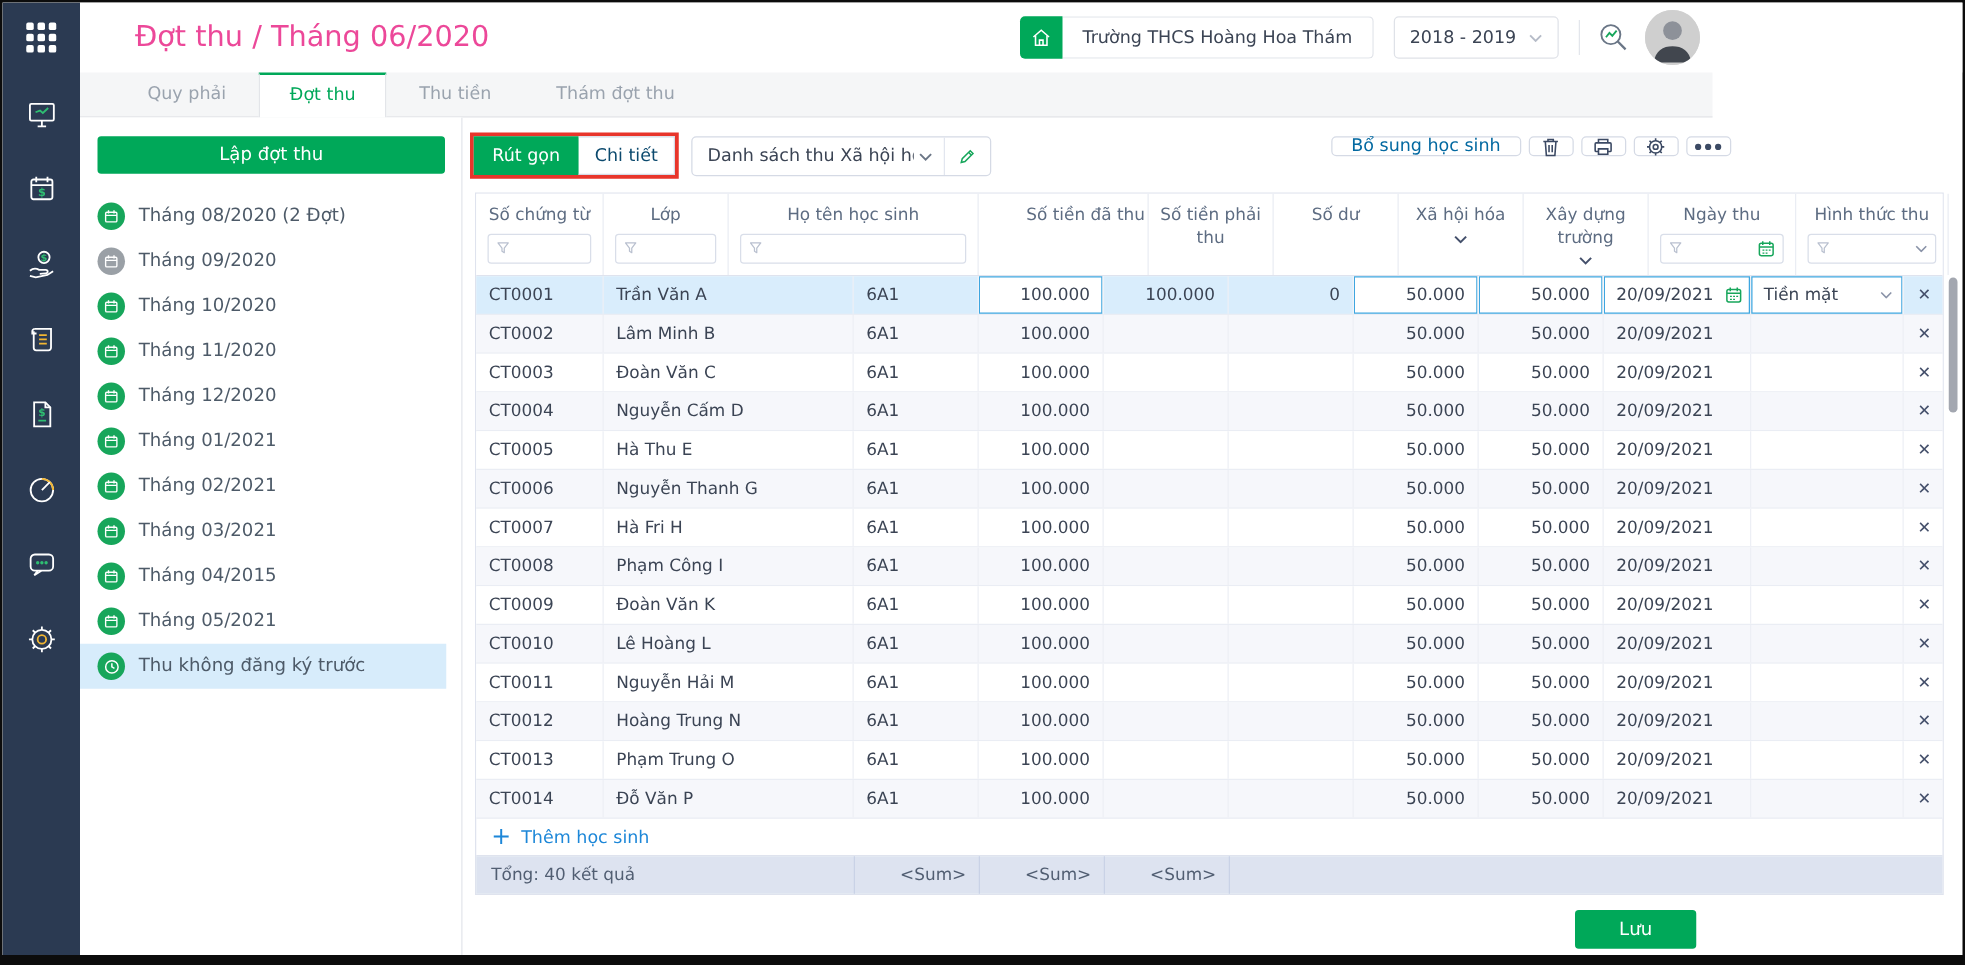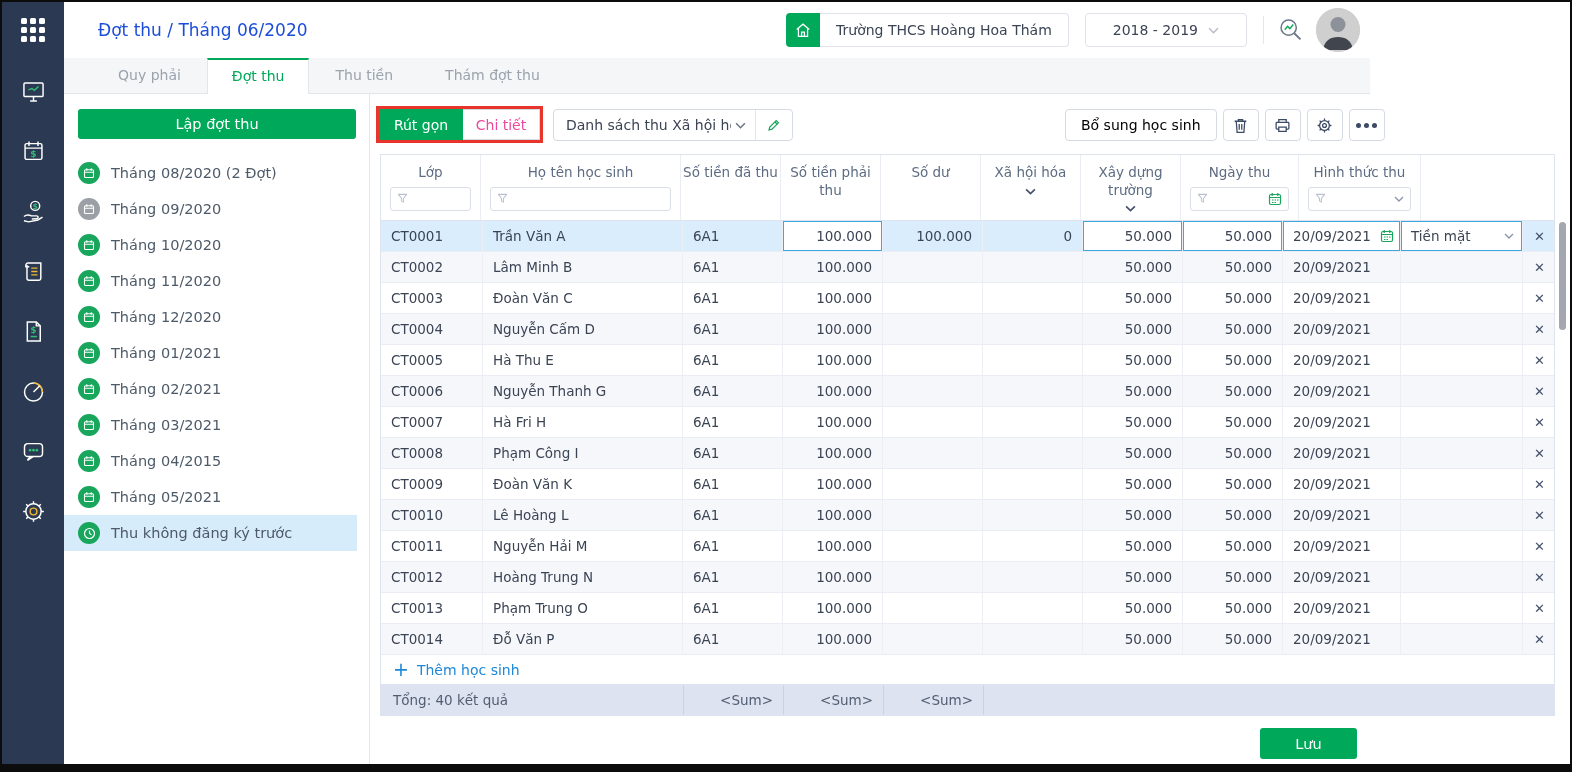--- a/index.html
+++ b/index.html
@@ -12,25 +12,25 @@
   .sidebar{ position:absolute; left:0; top:0; bottom:0; width:62px; background:#2b3a52; }
   .apps-grid{ width:26px; height:26px; margin:15px auto 10px; display:grid;
     grid-template-columns:repeat(3,6px); grid-template-rows:repeat(3,6px); gap:3px; justify-content:center; align-content:center; cursor:pointer;}
   .apps-grid span{ width:6px; height:6px; background:#fff; border-radius:1.5px; }
   .snav{ display:flex; flex-direction:column; align-items:center; margin-top:18px; }
   .snav .sic{ width:62px; height:60px; display:flex; align-items:center; justify-content:center; cursor:pointer; }
   .snav svg{ width:27px; height:27px; }
 
   
   .hdr{ position:absolute; left:62px; top:0; right:0; height:56px; background:#fff; }
-  .hdr-title{ position:absolute; left:34px; top:0; line-height:56px; font-size:17px; color:#1d4ed8; font-weight:500; }
+  .hdr-title{ position:absolute; left:44px; top:0; line-height:56px; font-size:23px; color:#ec4899; font-weight:500; }
   .hdr-right{ position:absolute; right:210px; top:0; height:56px; display:flex; align-items:center; gap:0; }
   .home-btn{ width:34px; height:34px; background:#00a859; border-radius:4px 0 0 4px; display:flex; align-items:center; justify-content:center; cursor:pointer; }
   .school-box{ height:34px; border:1px solid #dfe2e8; border-left:none; border-radius:0 4px 4px 0; display:flex; align-items:center; padding:0 16px; font-size:14px; color:#3b4454; cursor:pointer; }
-  .year-box{ height:34px; margin-left:16px; border:1px solid #dfe2e8; border-radius:4px; display:flex; align-items:center; gap:10px; padding:0 27px; font-size:14px; color:#3b4454; cursor:pointer; }
+  .year-box{ height:34px; margin-left:16px; border:1px solid #dfe2e8; border-radius:4px; display:flex; align-items:center; gap:10px; padding:0 12px; font-size:14px; color:#3b4454; cursor:pointer; }
   .vsep{ width:1px; height:28px; background:#e3e6ec; margin:0 12px 0 16px; }
   .mag{ width:30px; height:30px; cursor:pointer; }
   .avatar{ width:44px; height:44px; border-radius:50%; overflow:hidden; margin-left:10px; background:#d6d6d6; cursor:pointer; flex:none; }
 
   
   .tabbar{ position:absolute; left:62px; top:56px; width:1306px; height:36px; background:#f5f6f7;
     border-bottom:1px solid #e3e5e9; display:flex; padding-left:28px; }
   .tab{ padding:0 26px; line-height:34px; font-size:14px; color:#9aa3ae; cursor:pointer; }
   .tab.active{ background:#fff; color:#00a859; border-top:2px solid #00a859; border-left:1px solid #e3e5e9;
     border-right:1px solid #e3e5e9; line-height:32px; margin-bottom:-1px; padding:0 24px; }
@@ -43,29 +43,29 @@
   .mitem{ height:36px; display:flex; align-items:center; padding-left:14px; margin-right:12px; cursor:pointer; }
   .mitem.sel{ background:#d7ecfb; }
   .micon{ width:22px; height:22px; border-radius:50%; background:#17a65b; display:flex; align-items:center; justify-content:center; flex:none; }
   .micon.gray{ background:#9aa0a6; }
   .mlabel{ margin-left:11px; font-size:14.5px; color:#4d5a68;text-align:center; }
 
   
   .toggle-wrap{ position:absolute; left:374px; top:104px; border:3px solid #e8352b; display:flex; }
   .tgl{ height:31px; border:none; font-size:14px; font-family:inherit; cursor:pointer; }
   .tgl.compact{ width:84px; background:#00a859; color:#fff; }
-  .tgl.detail{ width:77px; background:#fff; color:#ec4899; border:1px solid #d5dae5; border-left:none; }
+  .tgl.detail{ width:77px; background:#fff; color:#0c4a6e; border:1px solid #d5dae5; border-left:none; }
   .dd-group{ position:absolute; left:551px; top:107px; width:240px; height:32px; border:1px solid #d5dae5;
     border-radius:4px; background:#fff; display:flex; align-items:center; cursor:pointer; }
   .dd-label{ flex:1; padding-left:12px; font-size:14px; color:#3b4454; white-space:nowrap; overflow:hidden; }
   .dd-chev{ padding:0 9px 0 4px; display:flex; }
   .dd-sep{ width:1px; align-self:stretch; background:#e2e6ef; }
   .dd-pencil{ width:36px; display:flex; align-items:center; justify-content:center; }
   .tb-right{ position:absolute; left:1063px; top:107px; display:flex; gap:6px; }
-  .btn{ height:32px; background:#fff; border:1px solid #d5dae5; border-radius:4px; font-size:14px; color:#000000;
+  .btn{ height:16px; background:#fff; border:1px solid #d5dae5; border-radius:4px; font-size:14px; color:#0369a1;
     font-family:inherit; cursor:pointer; display:flex; align-items:center; justify-content:center; }
   .btn.txt{ padding:0 15px; }
   .btn.ico{ width:36px; }
   .dots{ display:flex; gap:3px; } .dots i{ width:5px; height:5px; background:#3c4a64; border-radius:50%; }
 
   
   .grid{ position:absolute; left:378px; top:152px; width:1175px; border:1px solid #dfe3ee; background:#fff; }
   .ghead{ display:flex; height:66px; border-bottom:1px solid #dfe3ee; background:#fff; }
   .th{ flex:none; border-right:1px solid #eaedf4; display:flex; flex-direction:column; align-items:center; padding-top:9px; }
   .th:last-child{ border-right:none; }
@@ -365,39 +365,48 @@
       <span class="dots">
           <i></i>
           <i></i>
           <i></i>
         </span>
     </button>
   </div>
 
   <div class="grid">
     <div class="ghead">
+        <div class="th" style="width: 102px;">
+          <div class="th-label">Số chứng từ</div>
+          <div class="fbox">
+            <svg width="11" height="11" viewBox="0 0 12 12">
+              <path d="M1.5 1.5h9L7 6v4L5 8.8V6z" fill="none" stroke="#b9c0cf" stroke-width="1.1" stroke-linejoin="round"></path>
+            </svg>
+            <span class="sp"></span>
+          </div>
+        </div>
         <div class="th" style="width: 100px;">
           <div class="th-label">Lớp</div>
           <div class="fbox">
             <svg width="11" height="11" viewBox="0 0 12 12">
               <path d="M1.5 1.5h9L7 6v4L5 8.8V6z" fill="none" stroke="#b9c0cf" stroke-width="1.1" stroke-linejoin="round"></path>
             </svg>
             <span class="sp"></span>
           </div>
         </div>
         <div class="th" style="width: 200px;">
           <div class="th-label">Họ tên học sinh</div>
           <div class="fbox">
             <svg width="11" height="11" viewBox="0 0 12 12">
               <path d="M1.5 1.5h9L7 6v4L5 8.8V6z" fill="none" stroke="#b9c0cf" stroke-width="1.1" stroke-linejoin="round"></path>
             </svg>
             <span class="sp"></span>
           </div>
         </div>
-        <div class="th" style="width: 100px;">
+        <div class="th" style="width: 100px; margin-left: 36px;">
           <div class="th-label">Số tiền đã thu</div>
         </div>
         <div class="th" style="width: 100px;">
           <div class="th-label">Số tiền phải thu</div>
         </div>
         <div class="th" style="width: 100px;">
           <div class="th-label">Số dư</div>
         </div>
         <div class="th" style="width: 100px;">
           <div class="th-label">Xã hội hóa</div>

